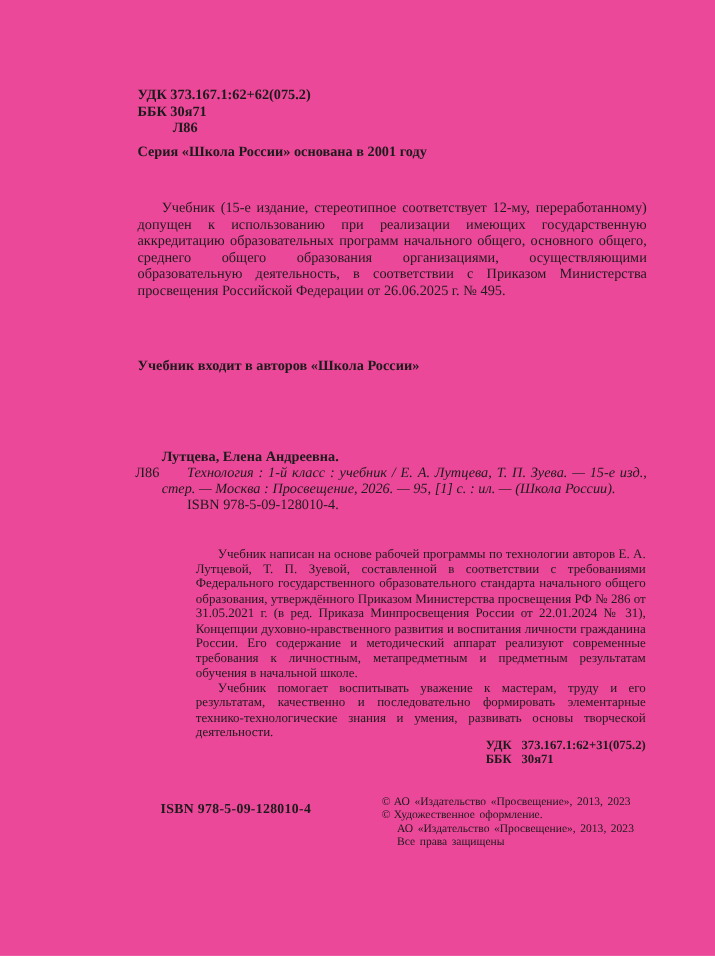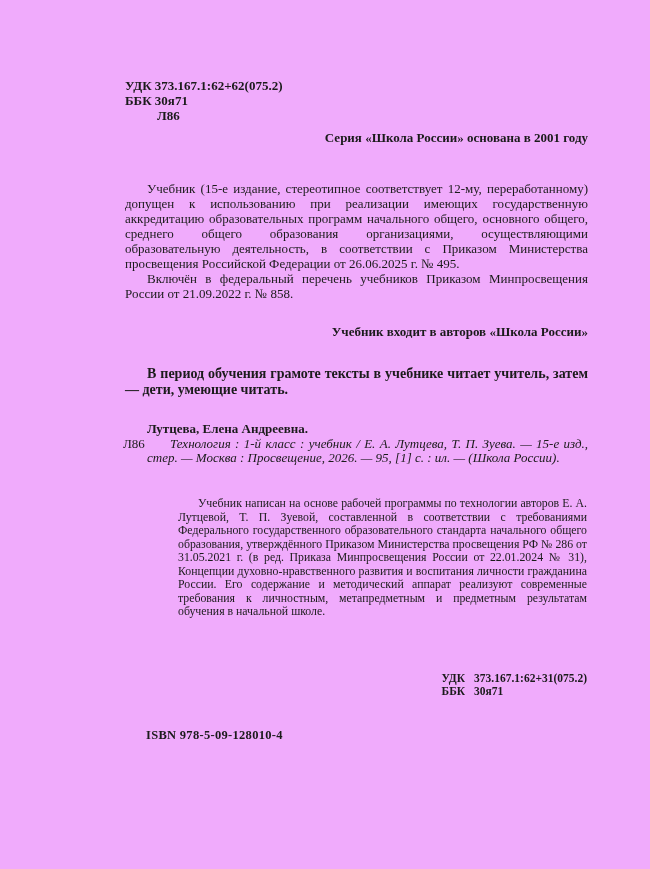--- a/index.html
+++ b/index.html
@@ -1,42 +1,42 @@
 <!DOCTYPE html>
 <html lang="ru"><head>
 <meta charset="utf-8">
 <style>
   * { margin:0; padding:0; box-sizing:border-box; }
   html, body { background:#ffffff; }
   .page {
     position:relative;
     width:650px; height:869px;
-    background:#f0abfc;
+    background:#ec4899;
     color:#1b1b1b;
     font-family:"Liberation Serif","DejaVu Serif",serif;
     overflow:hidden;
   }
   .abs { position:absolute; }
   .col { left:125px; width:463px; }
-  .center { text-align:right; }
+  .center { text-align:left; }
 
   #udk-top { top:78px; left:125px; font-size:13px; line-height:15px; font-weight:bold; }
   #udk-top .sign { padding-left:32px; }
 
   #series { top:130px; font-size:13px; font-weight:bold; }
 
   #approval { top:181px; font-size:13px; line-height:15px; }
   #approval p { text-indent:22px; text-align:justify; }
 
   #system { top:324px; font-size:13px; font-weight:bold; }
 
   #statement { top:366px; font-size:14px; line-height:15.5px; font-weight:bold;
                text-indent:22px; text-align:justify; }
 
-  #bib { top:422px; font-size:13px; line-height:14.5px; }
+  #bib { top:408px; font-size:13px; line-height:14.5px; }
   #bib .author { padding-left:22px; font-weight:bold; }
   #bib .entry { position:relative; }
   #bib .sign { position:absolute; left:-2px; top:0; }
   #bib .desc { padding-left:22px; text-indent:23px; text-align:justify;font-style:italic; }
   #bib .isbn { padding-left:45px; }
 
   #annotation { top:497px; left:150px; width:437px; font-size:11.8px; line-height:13.5px; }
   #annotation p { text-indent:20px; text-align:justify;margin-left:28px; }
 
   #udk-bottom { top:672px; right:63px; font-size:11.5px; line-height:13px;
@@ -57,44 +57,54 @@
   <div id="udk-top" class="abs">
     <div>УДК 373.167.1:62+62(075.2)</div>
     <div>ББК 30я71</div>
     <div class="sign">Л86</div>
   </div>
 
   <div id="series" class="abs col center">Серия «Школа России» основана в 2001 году</div>
 
   <div id="approval" class="abs col">
     <p>Учебник (15-е издание, стереотипное соответствует 12-му, переработанному) допущен к использованию при реализации имеющих государственную аккредитацию образовательных программ начального общего, основного общего, среднего общего образования организациями, осуществляющими образовательную деятельность, в соответствии с Приказом Министерства просвещения Российской Федерации от 26.06.2025 г. № 495.</p>
-    <p>Включён в федеральный перечень учебников Приказом Минпросвещения России от 21.09.2022 г. № 858.</p>
   </div>
 
   <div id="system" class="abs col center">Учебник входит в авторов «Школа России»</div>
 
-  <div id="statement" class="abs col">В период обучения грамоте тексты в учебнике читает учитель, затем — дети, умеющие читать.</div>
 
   <div id="bib" class="abs col">
     <div class="author">Лутцева, Елена Андреевна.</div>
     <div class="entry">
       <span class="sign">Л86</span>
       <p class="desc">Технология : 1-й класс : учебник / Е. А. Лутцева, Т. П. Зуева. — 15-е изд., стер. — Москва : Просвещение, 2026. — 95, [1] с. : ил. — (Школа России).</p>
     </div>
+    <div class="isbn">ISBN 978-5-09-128010-4.</div>
   </div>
 
   <div id="annotation" class="abs">
     <p>Учебник написан на основе рабочей программы по технологии авторов Е. А. Лутцевой, Т. П. Зуевой, составленной в соответствии с требованиями Федерального государственного образовательного стандарта начального общего образования, утверждённого Приказом Министерства просвещения РФ № 286 от 31.05.2021 г. (в ред. Приказа Минпросвещения России от 22.01.2024 № 31), Концепции духовно-нравственного развития и воспитания личности гражданина России. Его содержание и методический аппарат реализуют современные требования к личностным, метапредметным и предметным результатам обучения в начальной школе.</p>
+    <p>Учебник помогает воспитывать уважение к мастерам, труду и его результатам, качественно и последовательно формировать элементарные технико-технологические знания и умения, развивать основы творческой деятельности.</p>
   </div>
 
   <div id="udk-bottom" class="abs">
     <div>
       <span class="label">УДК</span><span>373.167.1:62+31(075.2)</span>
     </div>
     <div>
       <span class="label">ББК</span><span>30я71</span>
     </div>
   </div>
 
   <div id="isbn-footer" class="abs">ISBN 978-5-09-128010-4</div>
 
+  <div id="copyright" class="abs">
+    <div>
+      <span class="sym">©</span><span>АО «Издательство «Просвещение», 2013, 2023</span>
+    </div>
+    <div>
+      <span class="sym">©</span><span>Художественное оформление.</span>
+    </div>
+    <div class="cont">АО «Издательство «Просвещение», 2013, 2023</div>
+    <div class="cont">Все права защищены</div>
+  </div>
 
 </div>
 
 </body></html>

